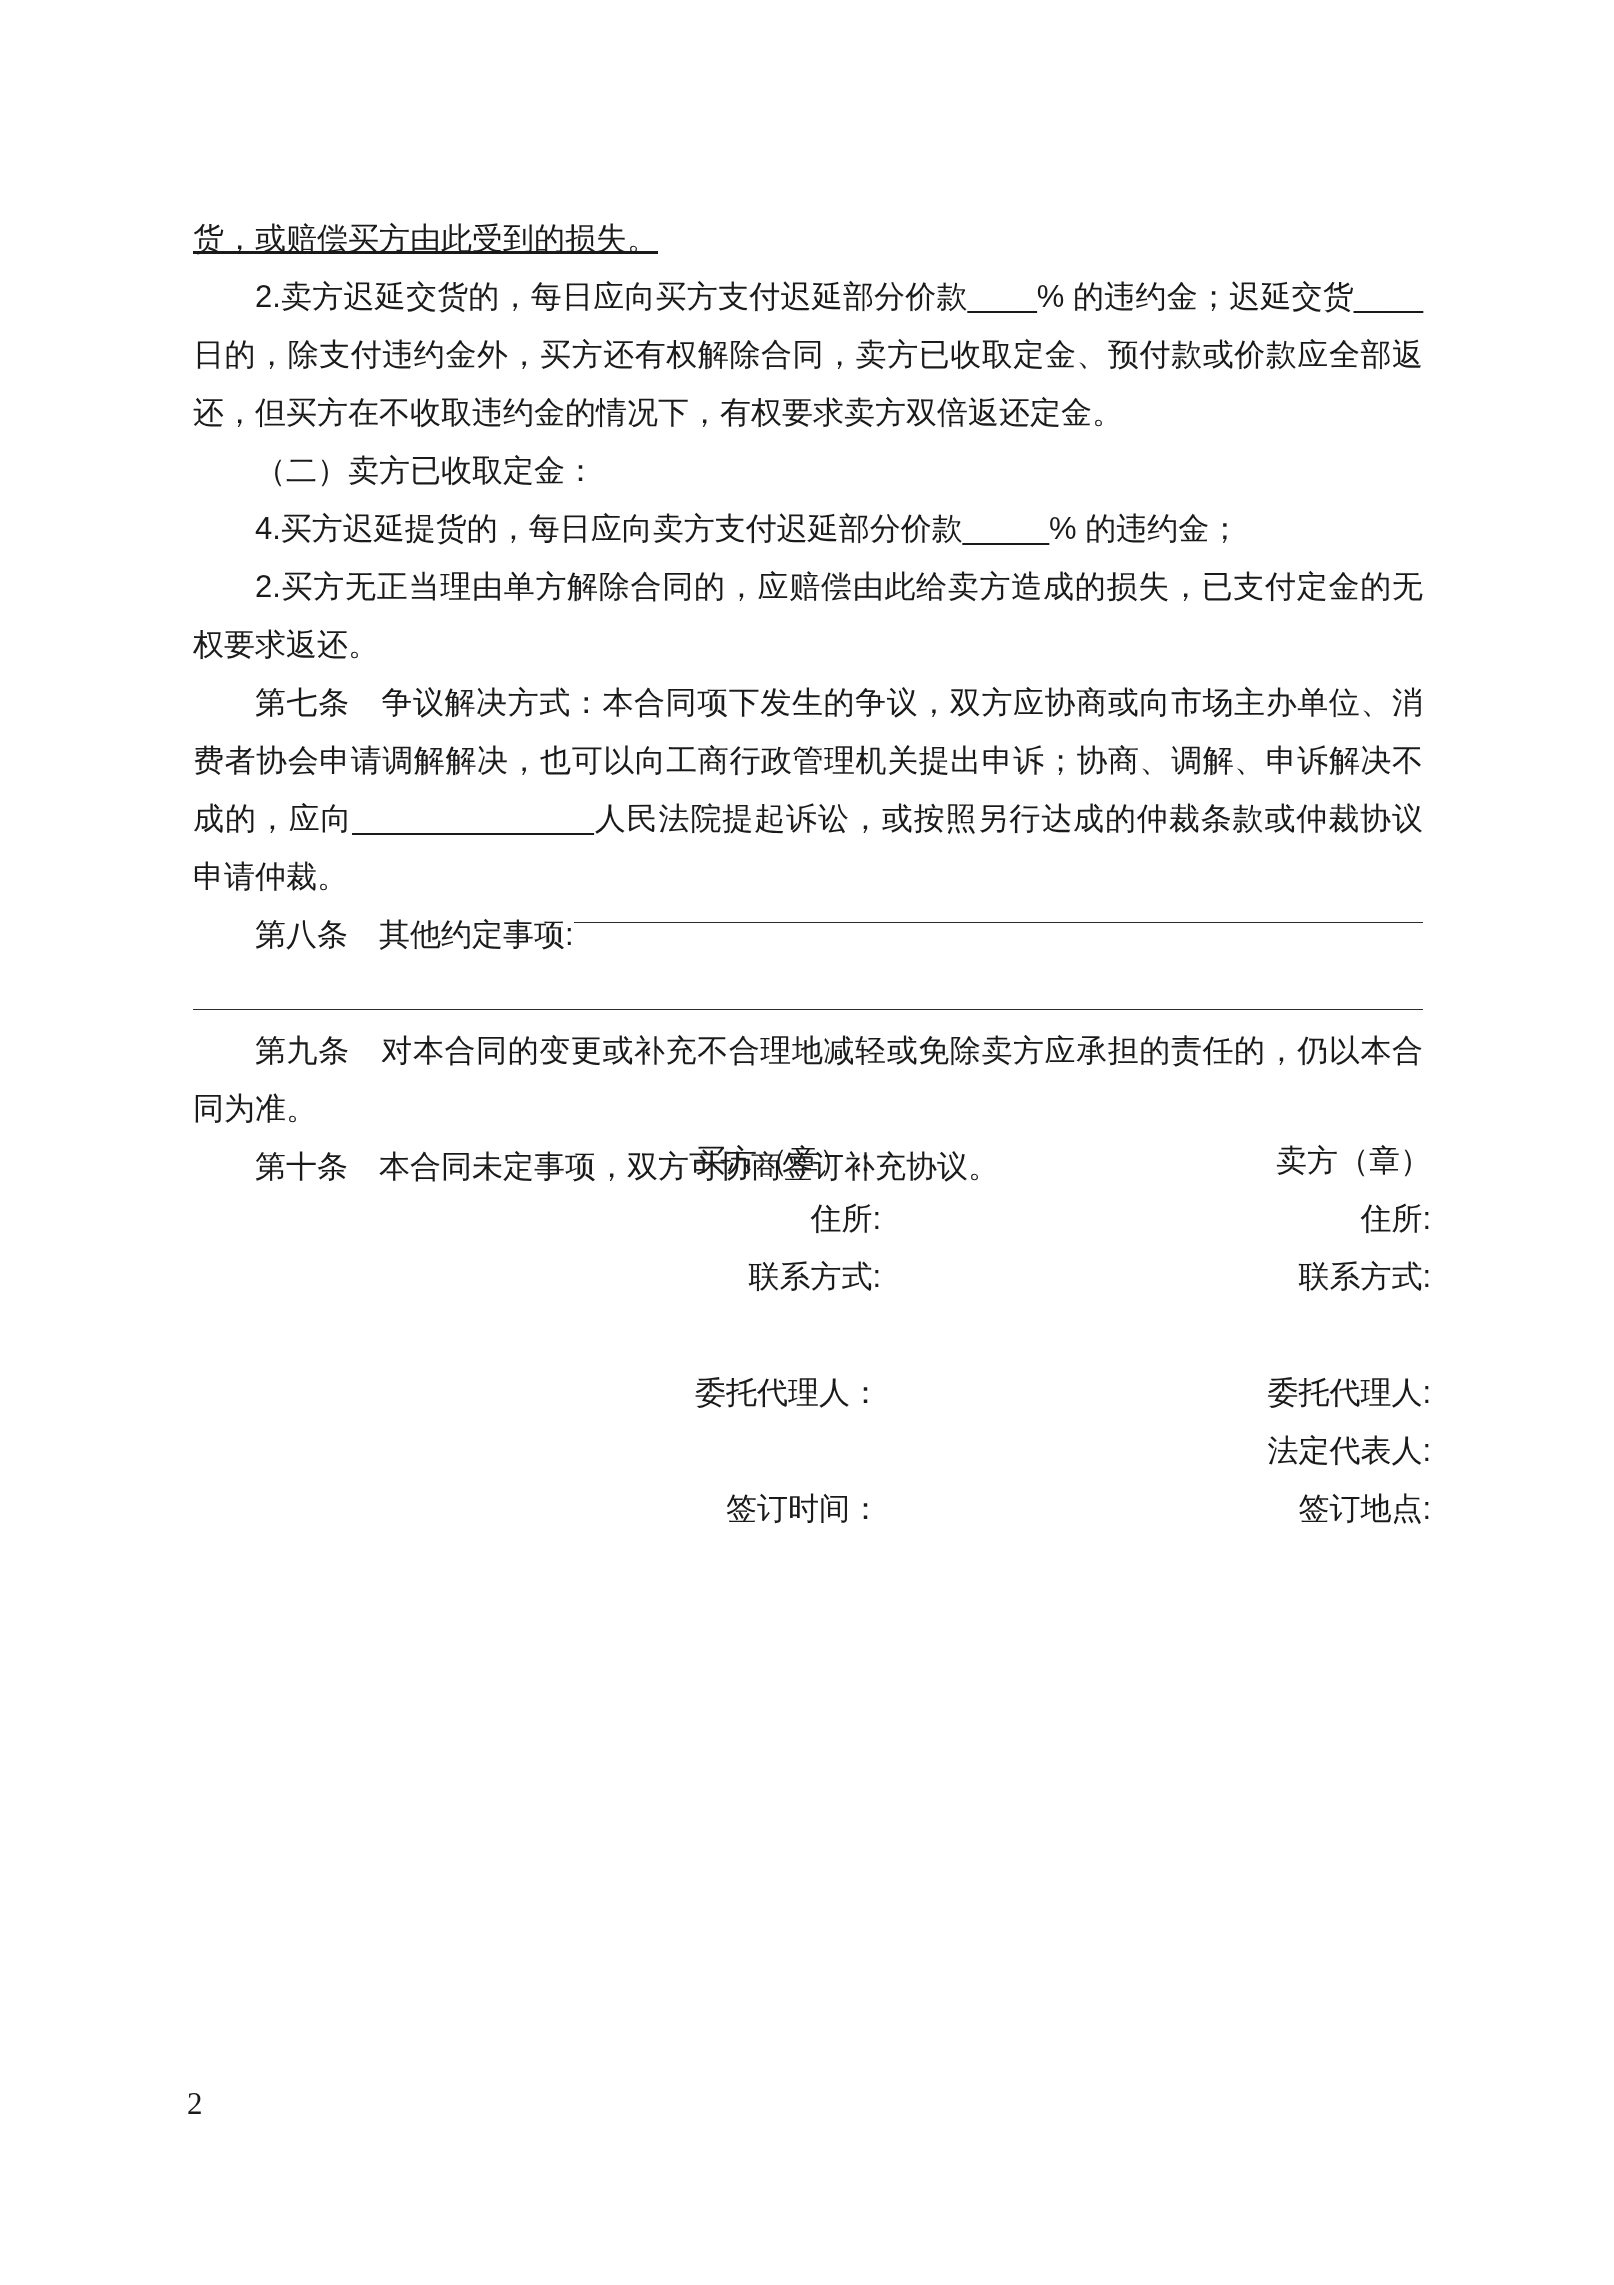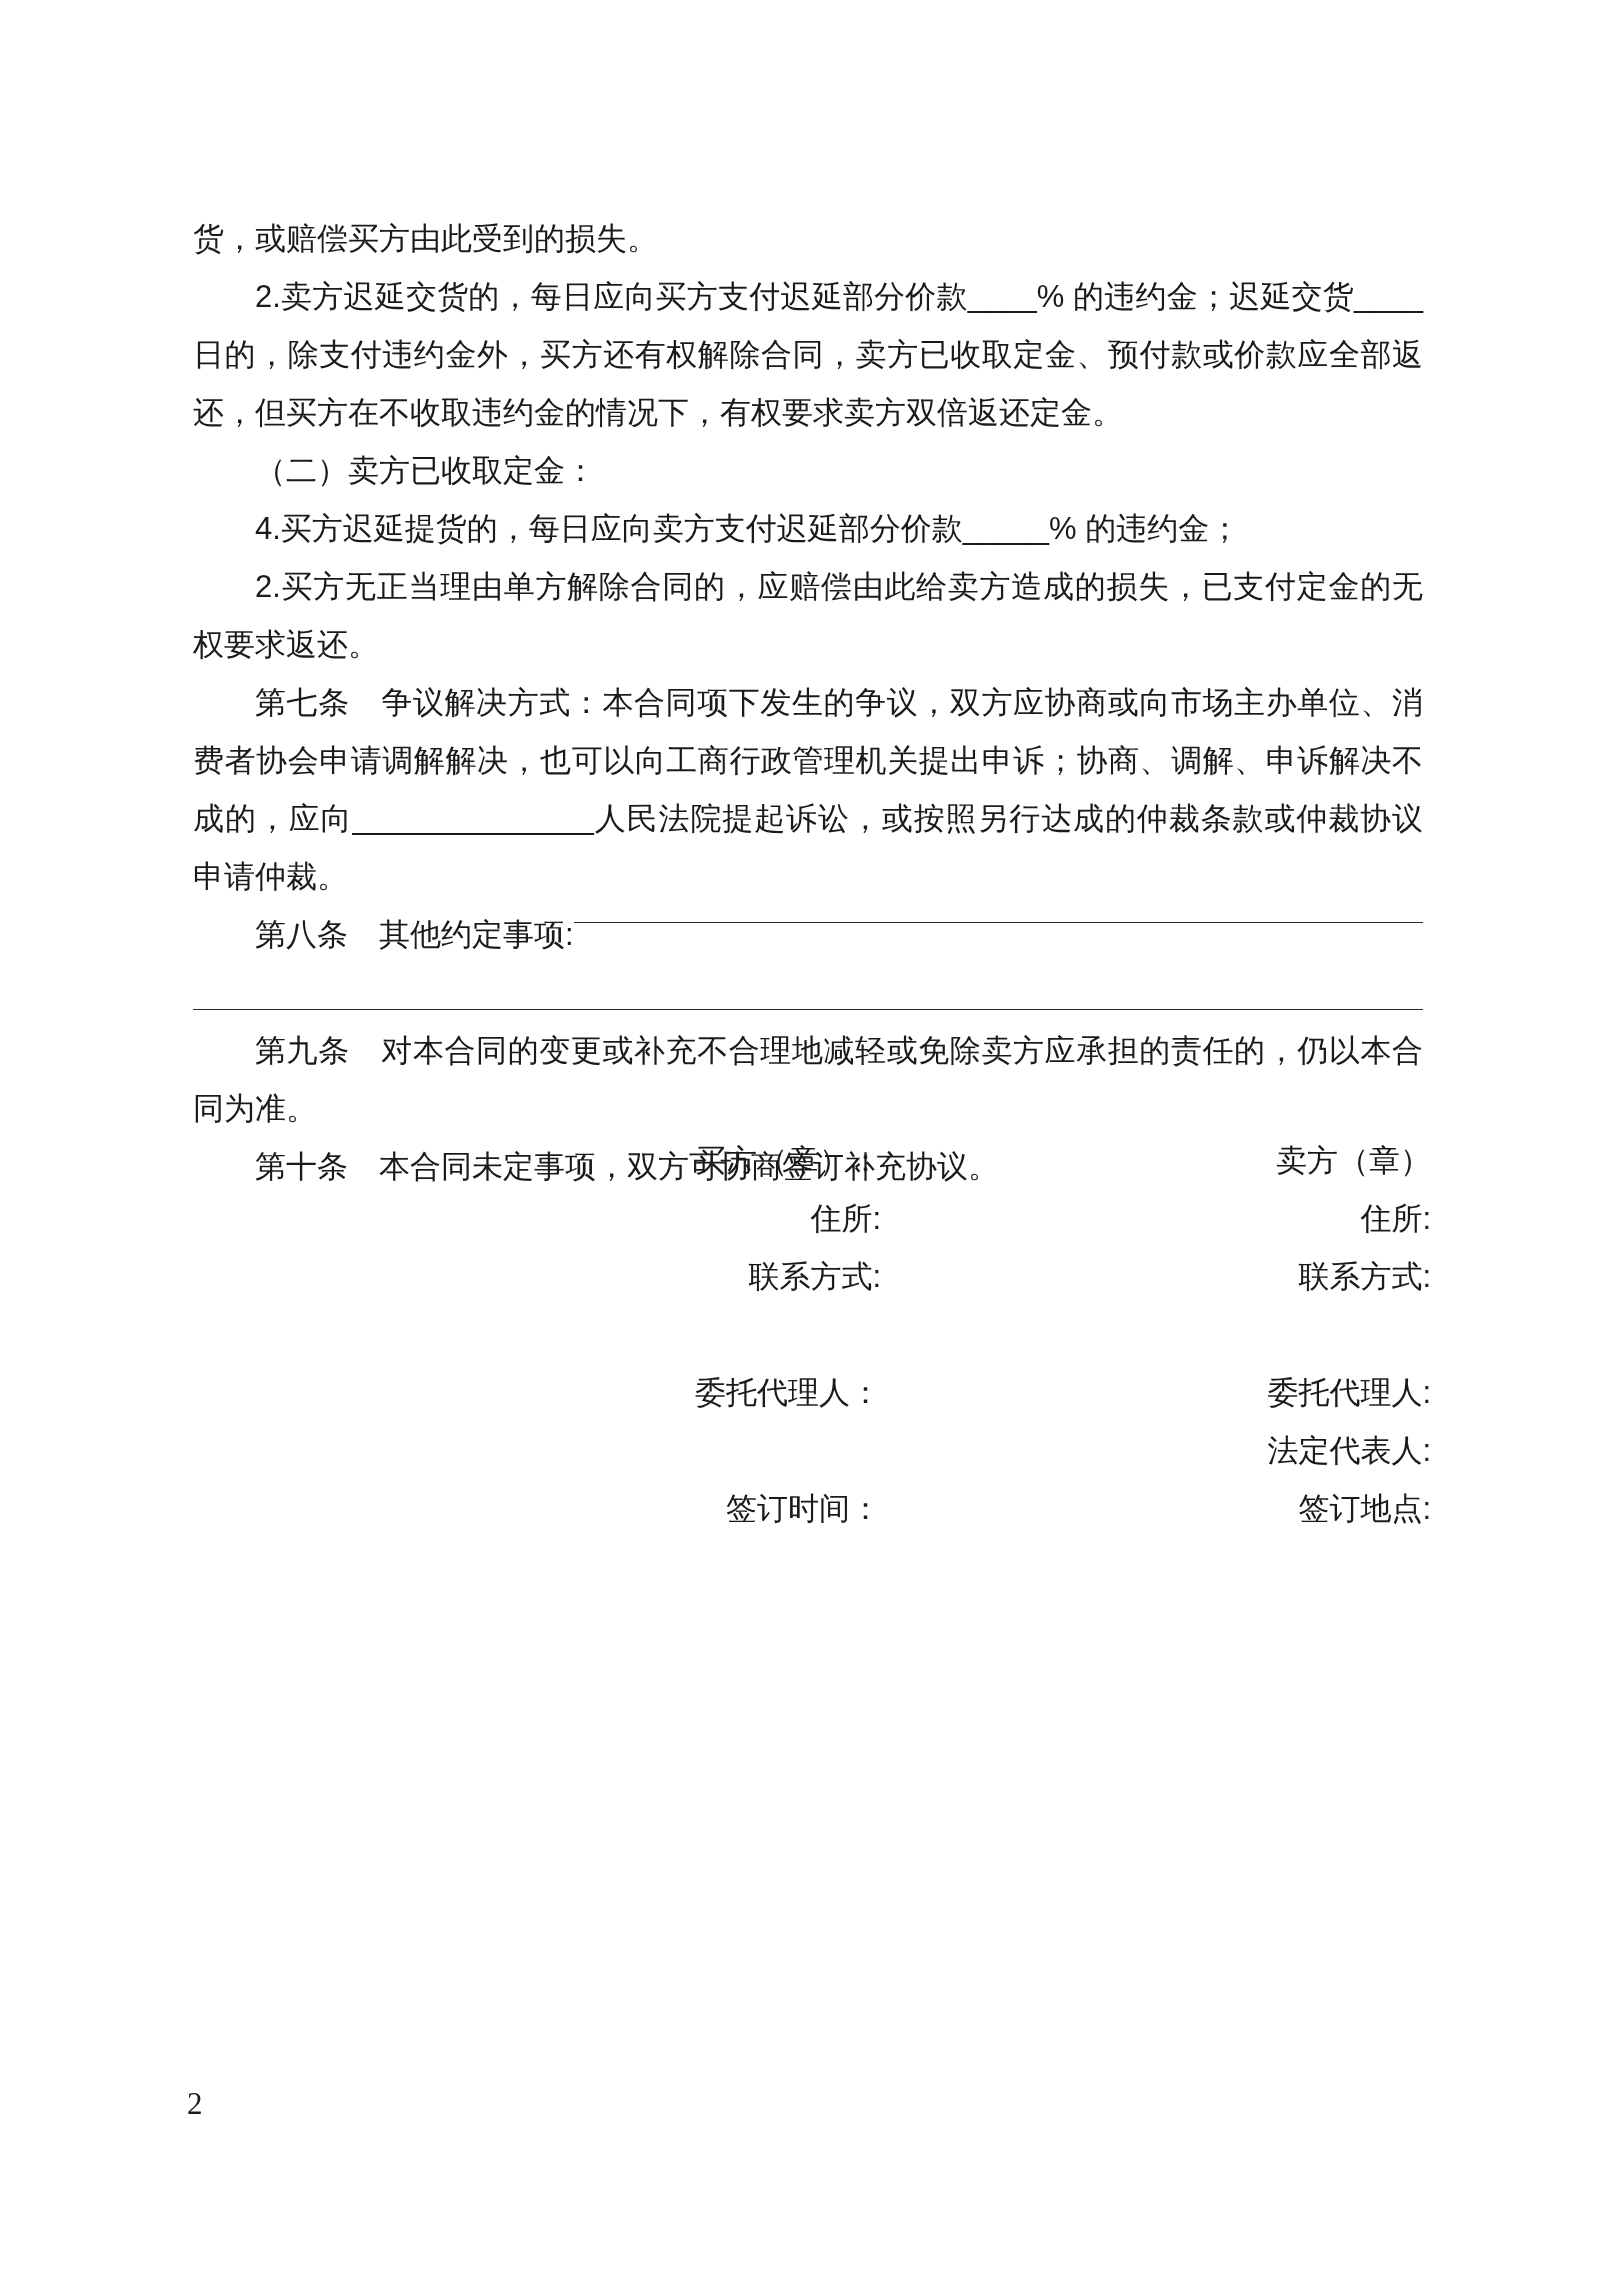--- a/index.html
+++ b/index.html
@@ -24,20 +24,21 @@
     font-size: 31px;
     line-height: 58px;
     text-align: justify;
   }
   .para {
     margin: 0;
     text-indent: 2em;
   }
   .no-indent {
     text-indent: 0;
+    text-decoration: underline;
   }
   .clause8-row {
     display: flex;
     align-items: center;
     padding-left: 62px; 
     text-indent: 0;
   }
   .clause8-row .label {
     white-space: nowrap;
   }

